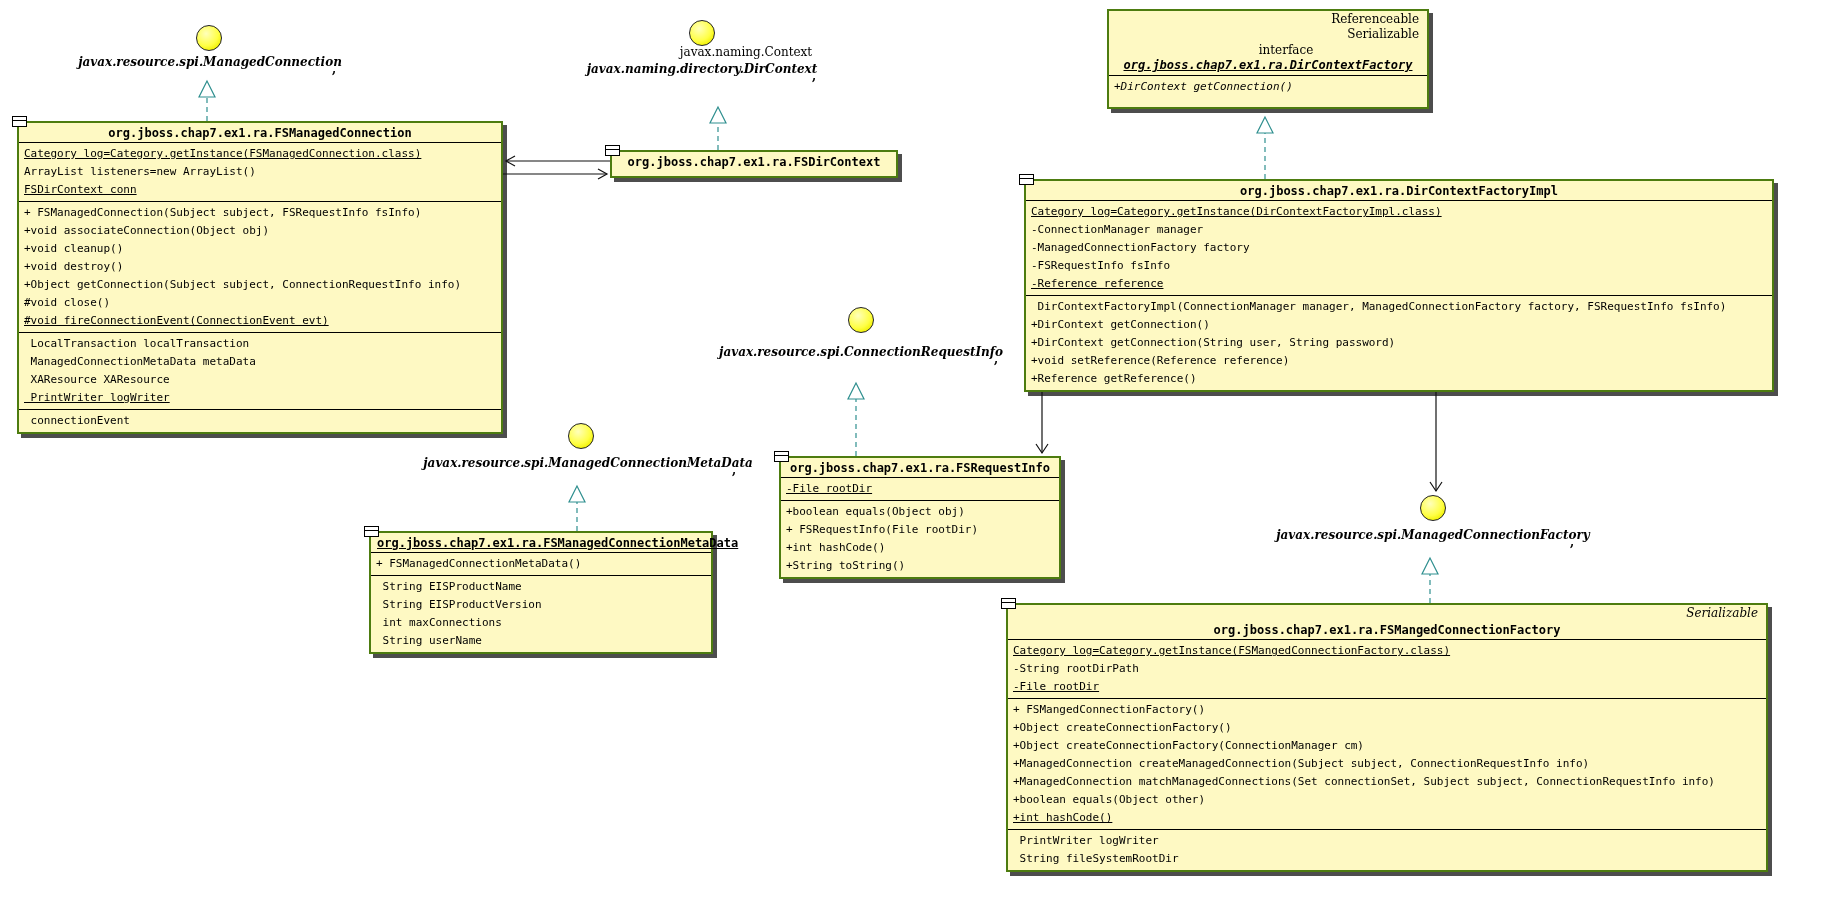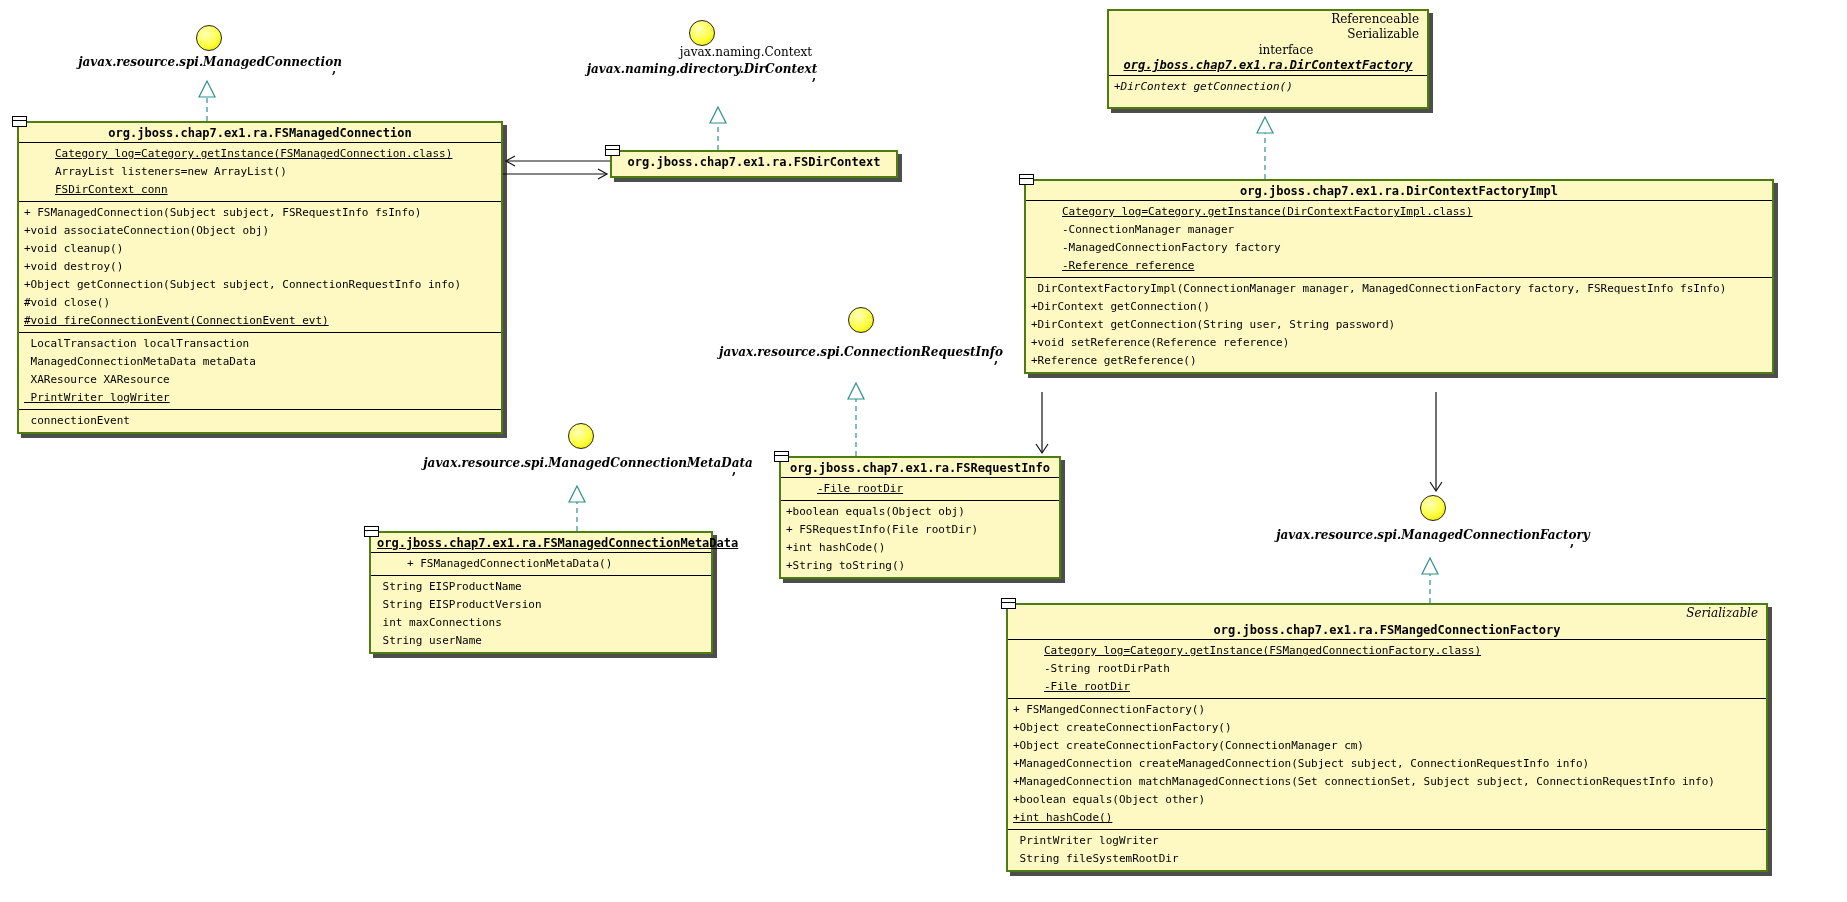--- a/index.html
+++ b/index.html
@@ -19,21 +19,21 @@
     box-shadow: 4px 4px 0 #4d4d4d;
   }
   .title {
     font: bold 12px "DejaVu Sans Mono", monospace;
     text-align: center;
     padding: 3px 6px 2px 6px;
     white-space: pre;
   }
   .title.sep { border-bottom: 1px solid #000; }
   .comp { border-top: 1px solid #000; padding: 2px 0; }
-  .comp.first { border-top: none; margin-left: 31px; }
+  .comp.first { border-top: none; }
   .m {
     font: 11px/18px "DejaVu Sans Mono", monospace;
     padding: 0 5px;
     white-space: pre;
     color: #000;
   }
   .u { text-decoration: underline; }
   .it { font-style: italic; }
   
   .cicon {
@@ -158,20 +158,21 @@
   <div class="title">org.jboss.chap7.ex1.ra.FSDirContext</div>
 </div>
 
 <div class="cls" style="left:1024px; top:179px; width:750px;">
   <span class="cicon"></span>
   <div class="title sep">org.jboss.chap7.ex1.ra.DirContextFactoryImpl</div>
   <div class="comp first">
     <div class="m u">Category log=Category.getInstance(DirContextFactoryImpl.class)</div>
     <div class="m">-ConnectionManager manager</div>
     <div class="m">-ManagedConnectionFactory factory</div>
+    <div class="m">-FSRequestInfo fsInfo</div>
     <div class="m u">-Reference reference</div>
   </div>
   <div class="comp">
     <div class="m"> DirContextFactoryImpl(ConnectionManager manager, ManagedConnectionFactory factory, FSRequestInfo fsInfo)</div>
     <div class="m">+DirContext getConnection()</div>
     <div class="m">+DirContext getConnection(String user, String password)</div>
     <div class="m">+void setReference(Reference reference)</div>
     <div class="m">+Reference getReference()</div>
   </div>
 </div>

